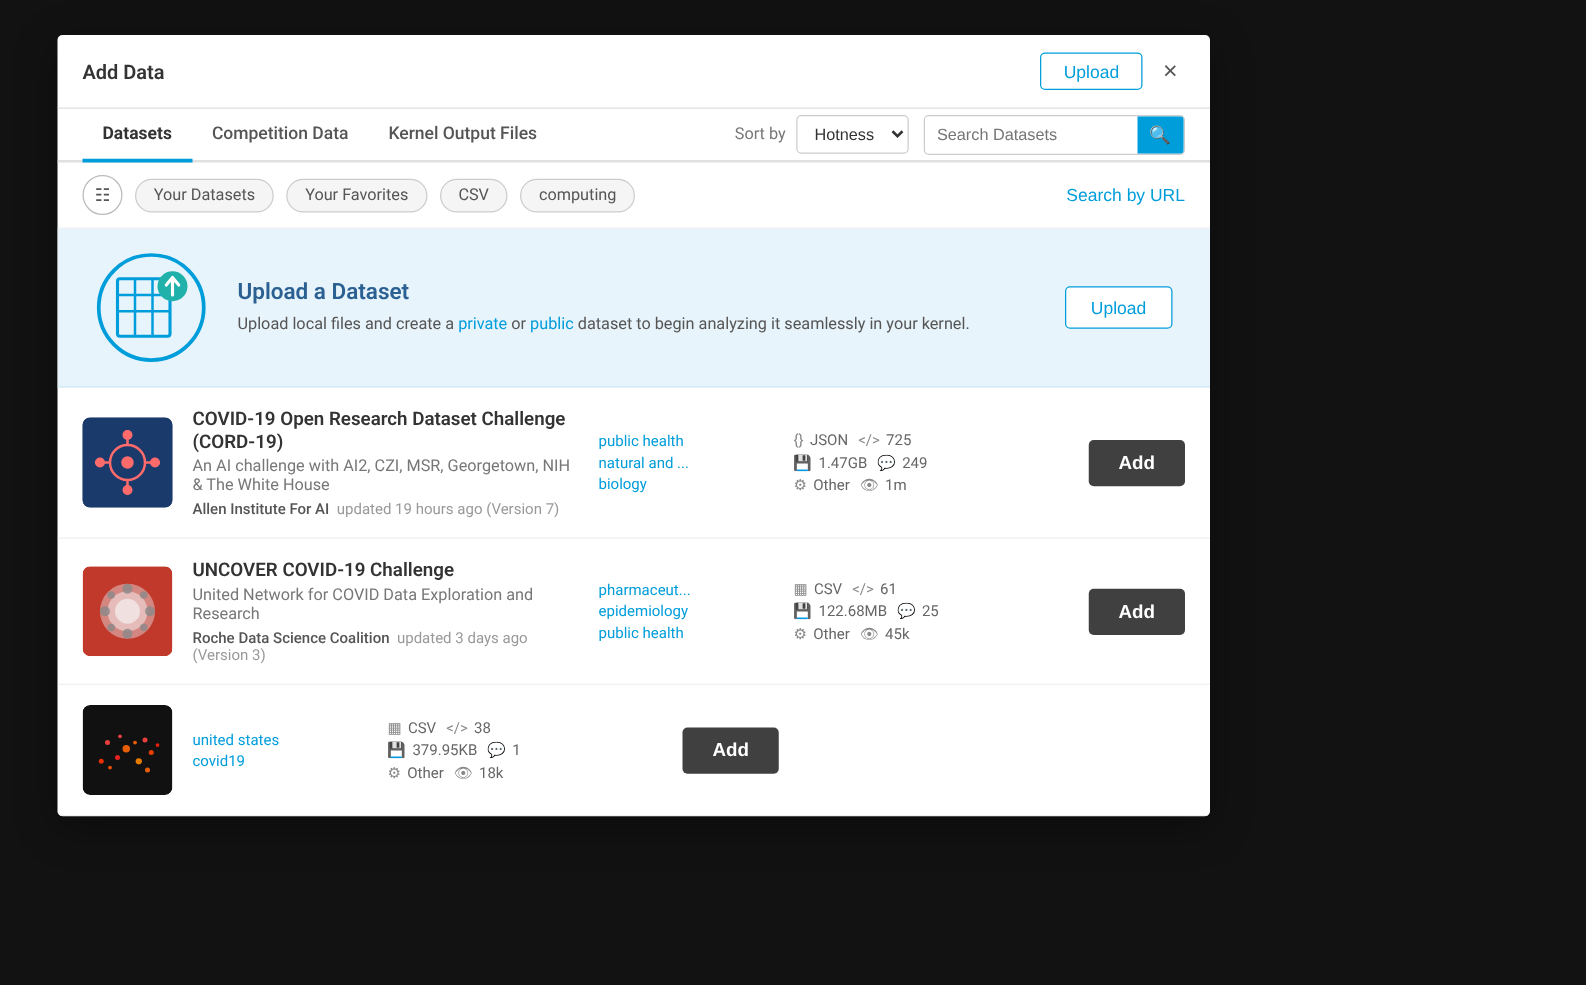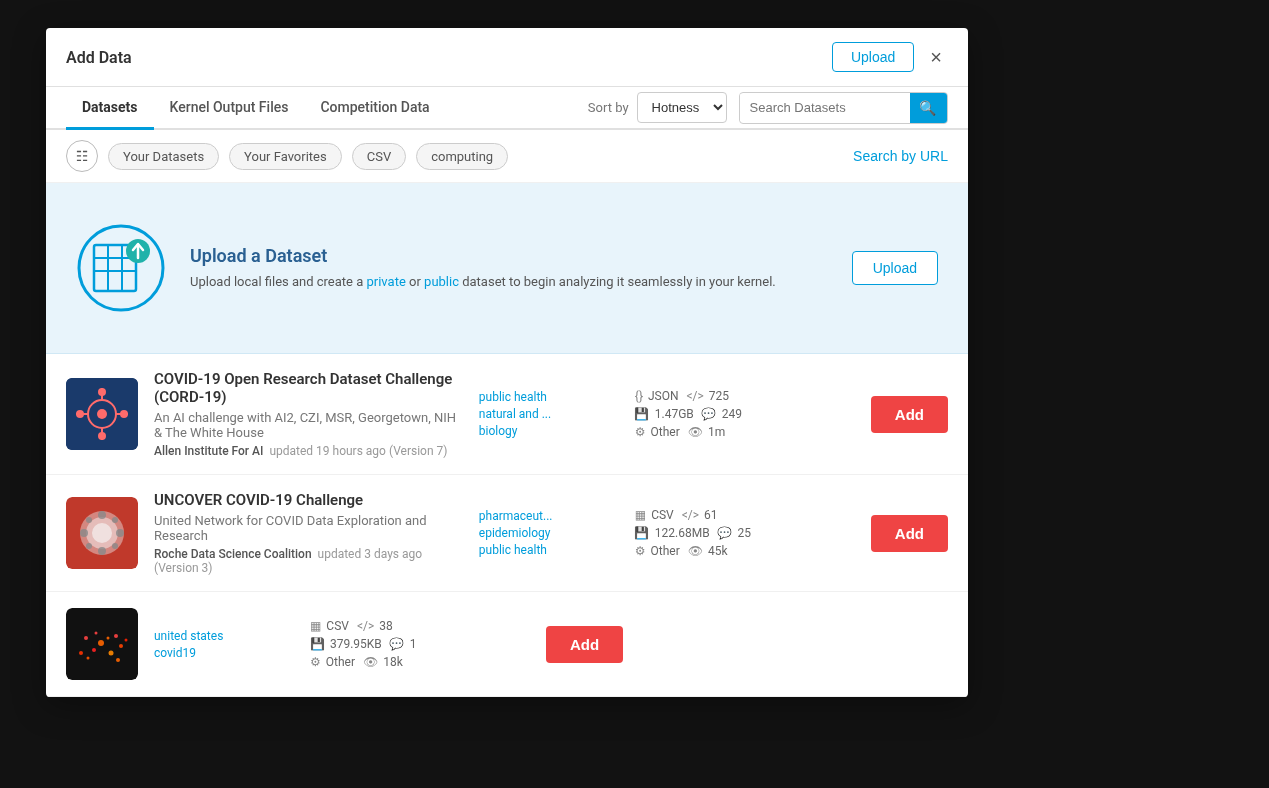--- a/index.html
+++ b/index.html
@@ -175,21 +175,21 @@
       border: none;
       color: #009ddb;
       font-size: 14px;
       cursor: pointer;
       font-weight: 500;
     }
 
     
     .upload-banner {
       background: #e8f4fb;
-      padding: 40px 30px;
+      padding: 18px 30px;
       display: flex;
       align-items: center;
       gap: 24px;
       border-bottom: 1px solid #d0e8f5;
     }
     .upload-icon-container {
       flex-shrink: 0;
       width: 90px;
       height: 90px;
     }
@@ -267,21 +267,21 @@
       gap: 3px;
       min-width: 140px;
     }
     .tag-link {
       font-size: 12px;
       color: #009ddb;
       cursor: pointer;
     }
 
     .btn-add {
-      background: #ef4444;
+      background: #404040;
       color: #fff;
       border: none;
       border-radius: 4px;
       padding: 10px 24px;
       font-size: 15px;
       font-weight: 600;
       cursor: pointer;
       white-space: nowrap;
     }
 
@@ -326,22 +326,22 @@
   <div class="modal-header">
     <span class="modal-title">Add Data</span>
     <div class="modal-header-actions">
       <button class="btn-upload-header">Upload</button>
       <button class="btn-close">×</button>
     </div>
   </div>
 
   <div class="tabs-row">
     <div class="tab-item active">Datasets</div>
+    <div class="tab-item">Competition Data</div>
     <div class="tab-item">Kernel Output Files</div>
-    <div class="tab-item">Competition Data</div>
     <div class="tabs-spacer"></div>
     <span class="sort-by-label">Sort by</span>
     <select class="sort-select">
       <option>Hotness</option>
     </select>
     <div class="search-bar">
       <input class="search-input" type="text" placeholder="Search Datasets" style="">
       <button class="search-btn">🔍</button>
     </div>
   </div>

